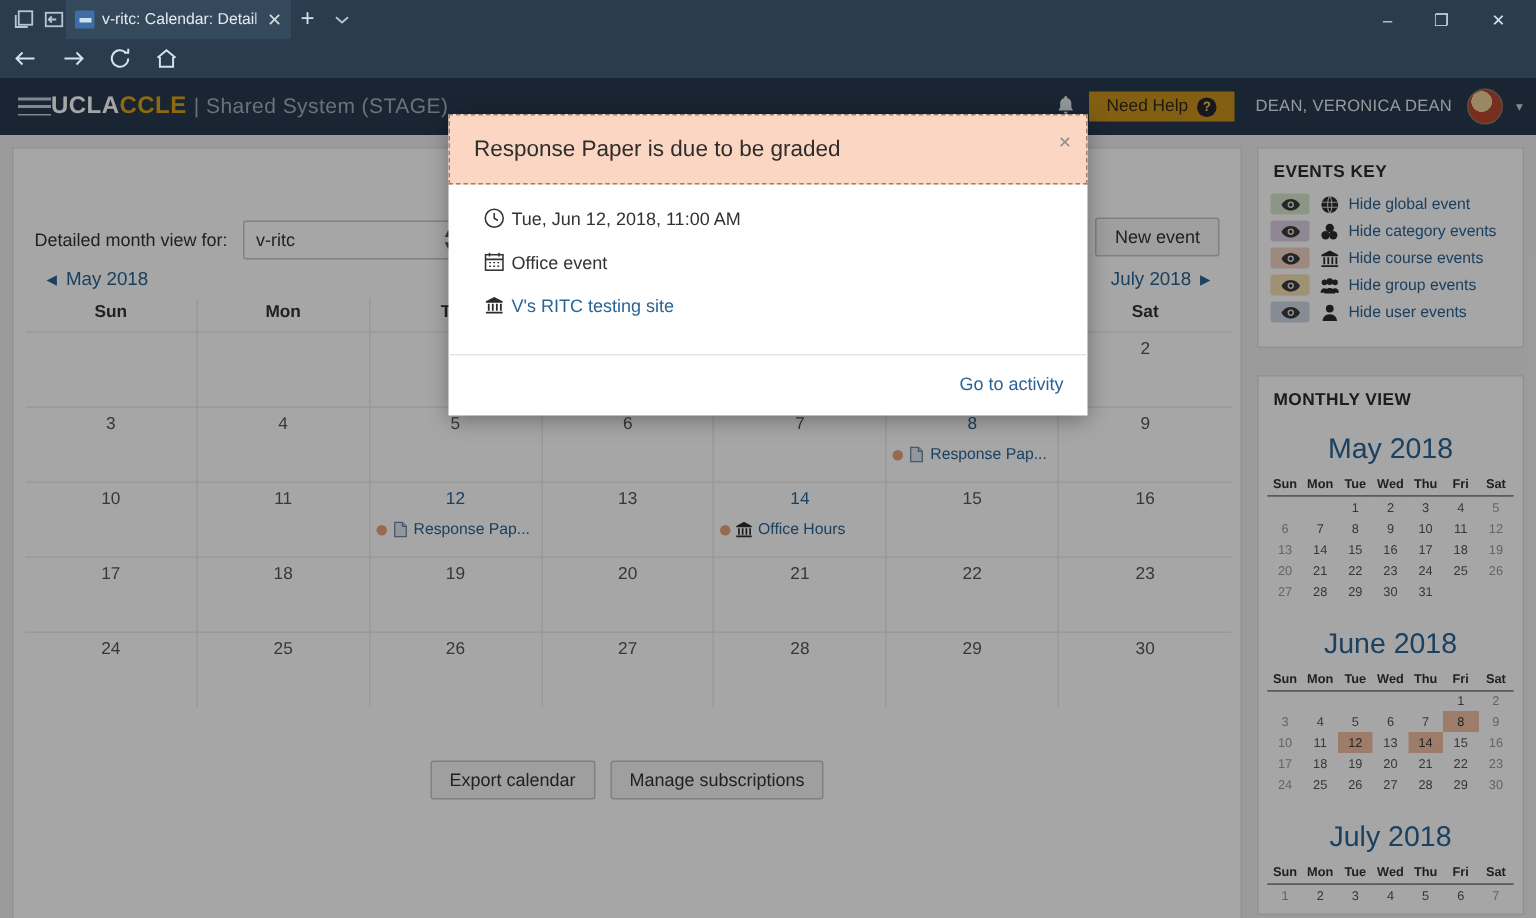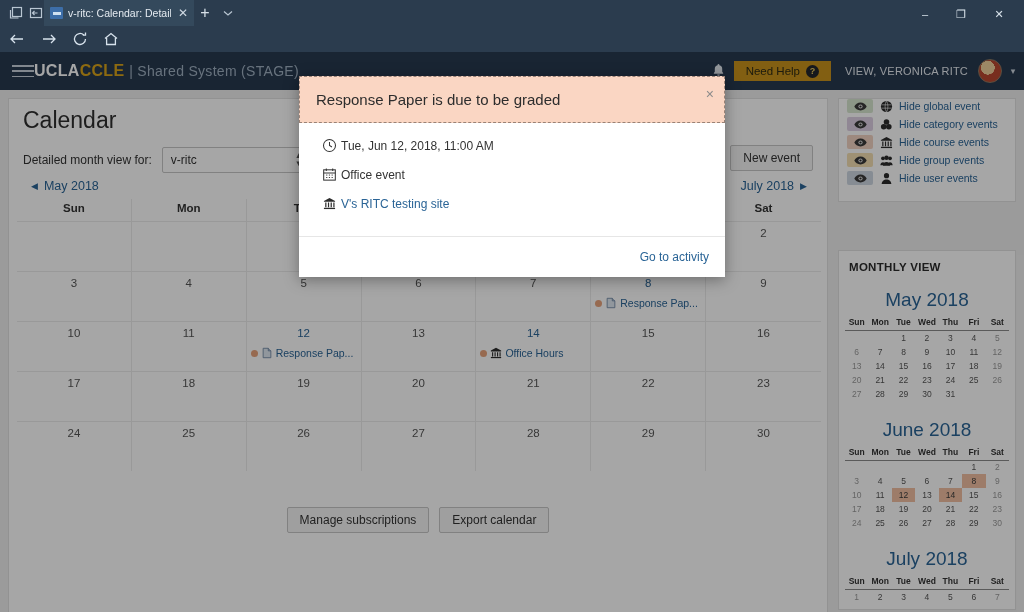--- a/index.html
+++ b/index.html
@@ -288,30 +288,29 @@
         <div class="bell">
           <svg viewBox="0 0 14 15" width="13" height="14" fill="currentColor">
             <path d="M7 1a1 1 0 0 1 1 1v.4A4 4 0 0 1 11 6.3v3l1 1.4v.8H2v-.8l1-1.4v-3a4 4 0 0 1 3-3.9V2a1 1 0 0 1 1-1z"></path>
             <path d="M5.6 12.4h2.8a1.4 1.4 0 0 1-2.8 0z"></path>
           </svg>
         </div>
         <div class="needhelp">
           <span>Need Help</span>
           <span class="q">?</span>
         </div>
-        <div class="username">VIEW, VERONICA RITC</div>
+        <div class="username">DEAN, VERONICA DEAN</div>
         <div class="avatar"></div>
         <div class="caretdown">▾</div>
       </div>
     </div>
 
     <div class="body">
 
       <div class="card">
-        <div class="h1">Calendar</div>
 
         <div class="mvrow">
           <span class="mvlabel">Detailed month view for:</span>
           <span class="select">
             <span>v-ritc</span>
             <span class="arrows">▲<br>▼</span>
           </span>
         </div>
 
         <div class="newevent">New event</div>
@@ -469,26 +468,27 @@
                   <div class="daynum">29</div>
                 </div>
                 <div class="gcell">
                   <div class="daynum">30</div>
                 </div>
               </div>
             </div>
         </div>
 
         <div class="footbtns">
+          <div class="fbtn">Export calendar</div>
           <div class="fbtn">Manage subscriptions</div>
-          <div class="fbtn">Export calendar</div>
         </div>
       </div>
 
       <div class="block" style="top:8px;">
+        <div class="blocktitle">EVENTS KEY</div>
         <div class="keylist" id="key-list">
             <div class="keyrow">
               <span class="keyeye" style="background:#d8e7cf">
                 <svg viewBox="0 0 13 9" fill="#3a3a3a">
                   <path d="M6.5.6C3.6.6 1.2 2.5.3 4.5c.9 2 3.3 3.9 6.2 3.9s5.3-1.9 6.2-3.9C11.8 2.5 9.4.6 6.5.6z"></path>
                   <circle cx="6.5" cy="4.5" r="2.1" fill="#dcdcdc"></circle>
                   <circle cx="6.5" cy="4.5" r="1.1" fill="#2a2a2a"></circle>
                 </svg>
               </span>
               <span class="keyicon">

